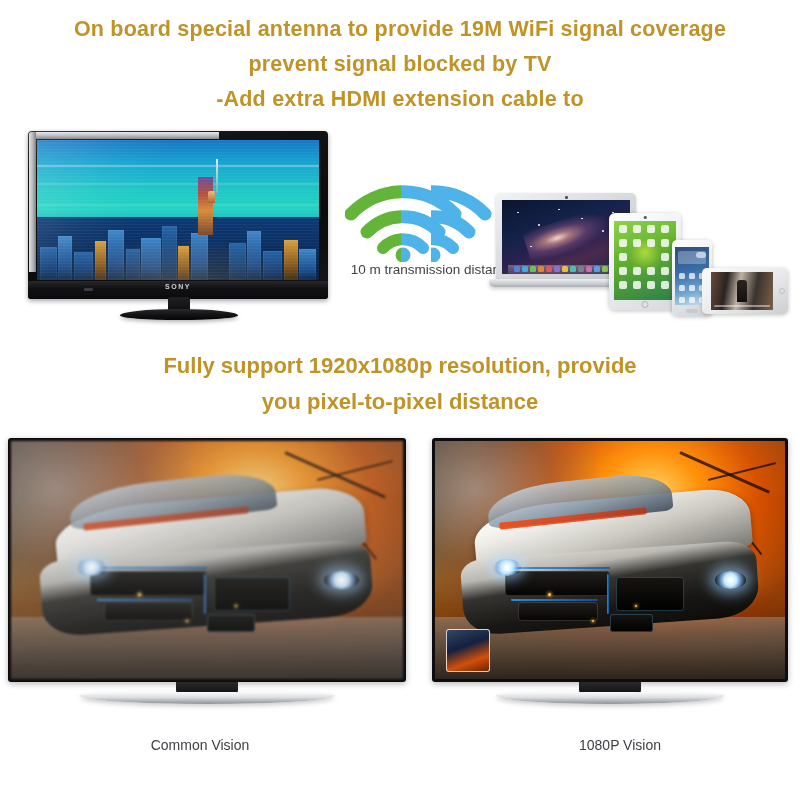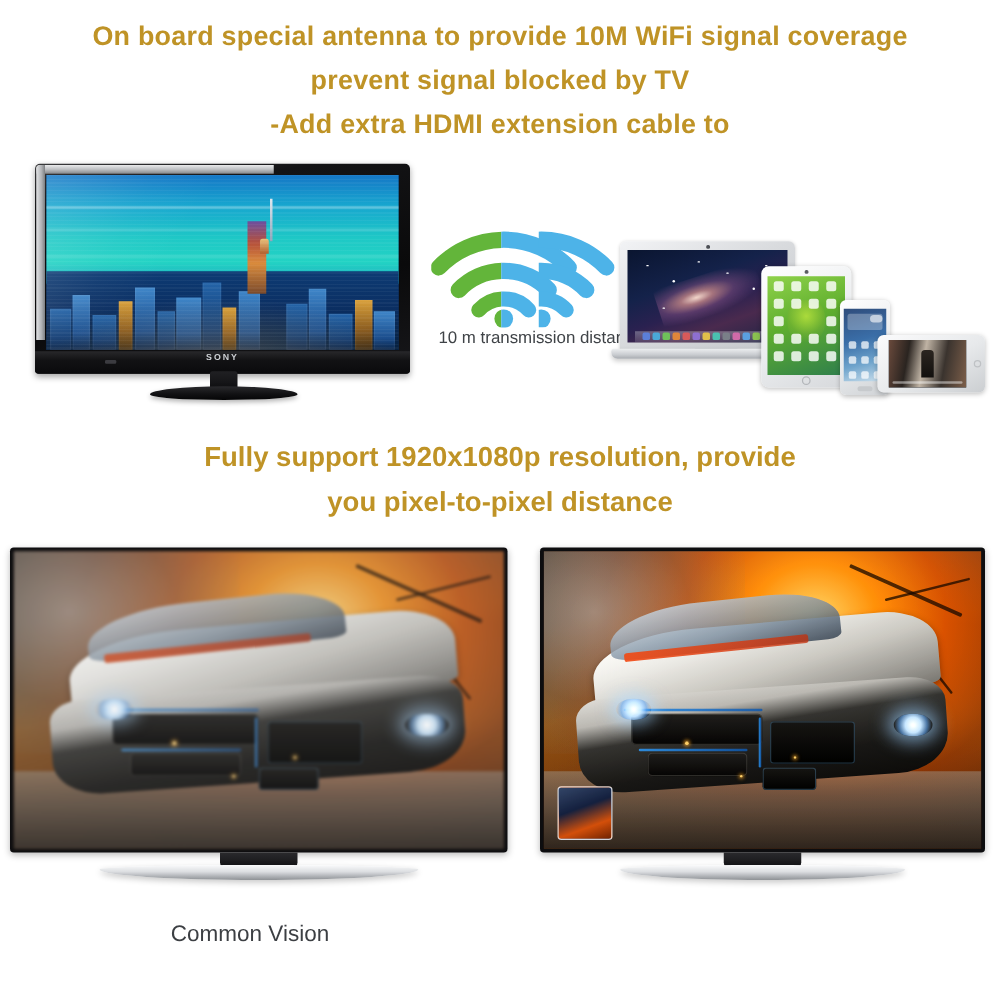--- a/index.html
+++ b/index.html
@@ -401,34 +401,34 @@
     position:absolute;left:50%;transform:translateX(-50%);
     top:254px;width:64%;height:12px;
     background:linear-gradient(180deg,#fafbfc 0%,#dcdee1 45%,#b0b3b7 75%,#8e9195 100%);
     border-radius:50%/30% 30% 70% 70%;
     box-shadow:0 2px 5px rgba(0,0,0,.22);
   }
 
   
   .caption{
     position:absolute;top:737px;
-    font-size:18px;color:#3c3f43;
+    font-size:14px;color:#3c3f43;
     font-family:"Liberation Sans", sans-serif;
     white-space:nowrap;
   }
   .caption.left{left:0;width:400px;text-align:center;}
   .caption.right{left:440px;width:360px;text-align:center;}
 </style>
 </head>
 <body>
 
 <div class="page">
 
   <div class="headline">
-    <span class="hl l1">On board special antenna to provide 10M WiFi signal coverage</span>
+    <span class="hl l1">On board special antenna to provide 19M WiFi signal coverage</span>
     <span class="hl l3">prevent signal blocked by TV</span>
     <span class="hl l2">-Add extra HDMI extension cable to</span>
   </div>
 
   <div class="tv-sony">
     <div class="bezel"></div>
     <div class="bezel-hi"></div>
     <div class="bezel-hi-left"></div>
 
     <div class="screen">
@@ -664,14 +664,15 @@
           <div class="inset-tile"></div>
         </div>
       </div>
       <div class="neck"></div>
       <div class="base"></div>
     </div>
 
   </div>
 
   <div class="caption left">Common Vision</div>
+  <div class="caption right">1080P Vision</div>
 
 </div>
 
 </body></html>

